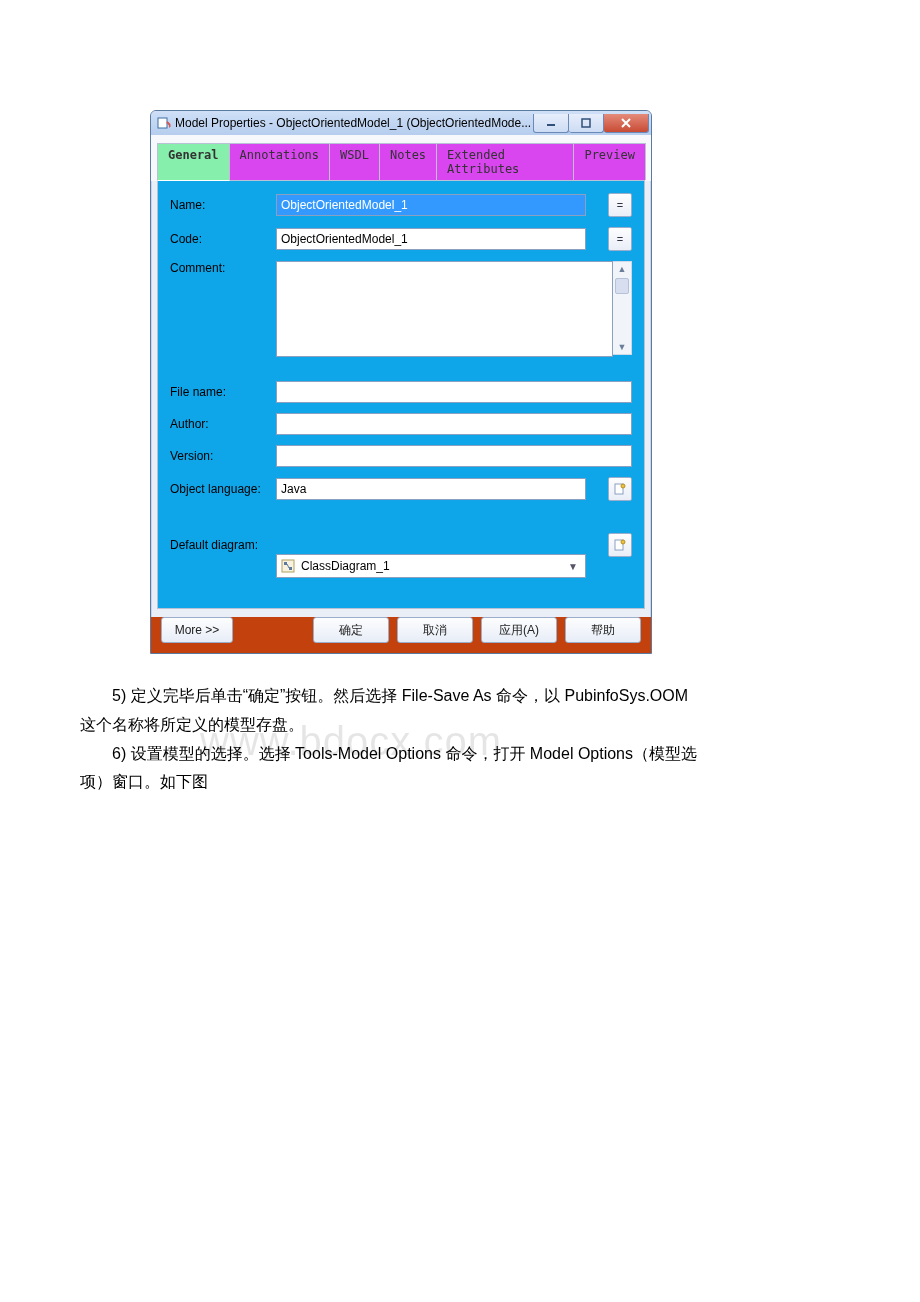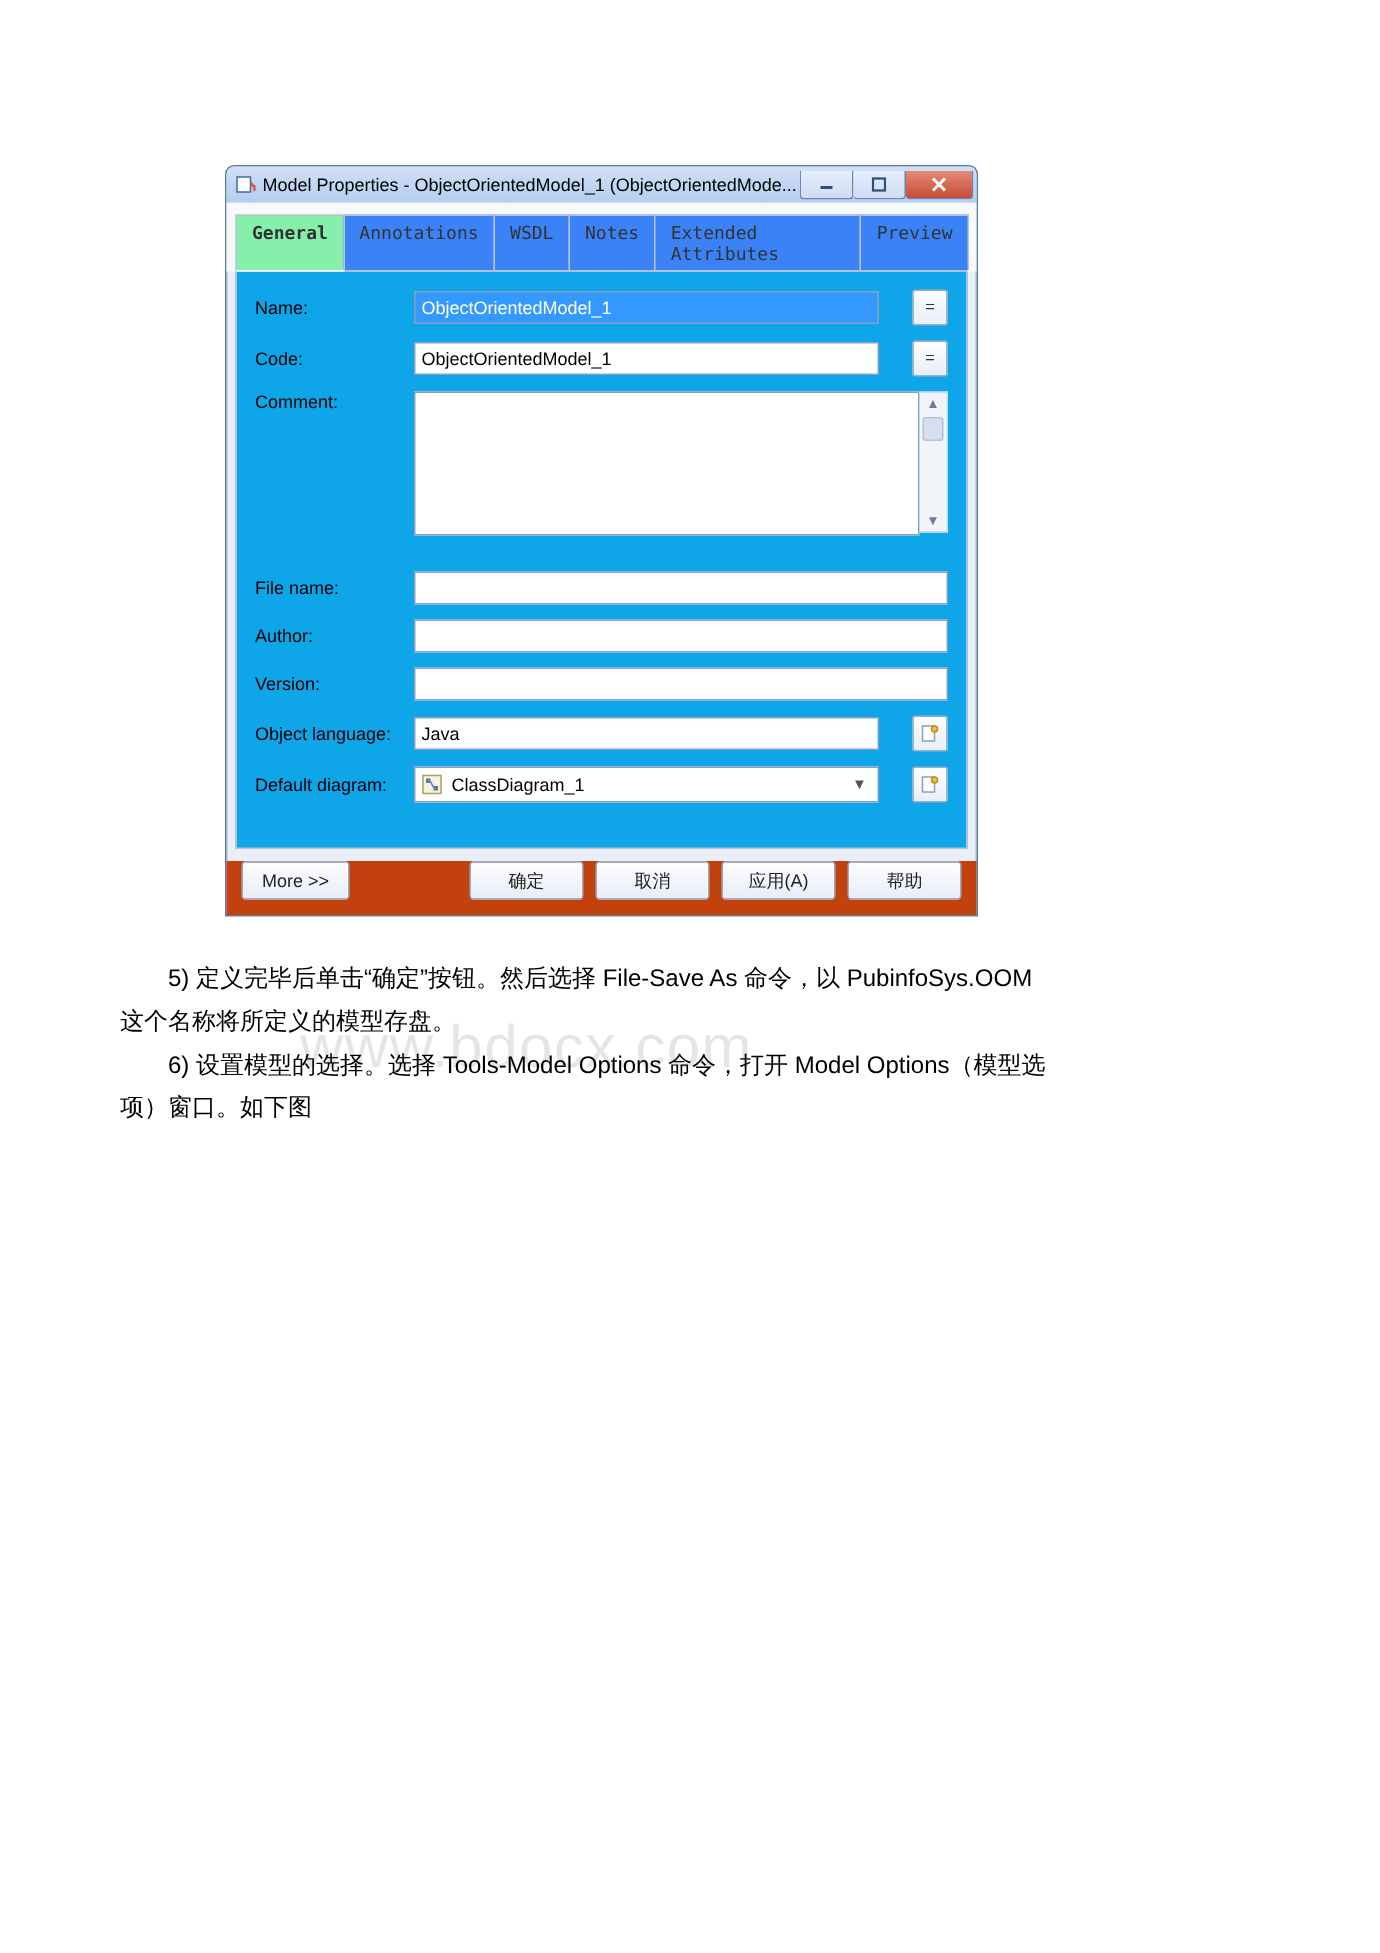--- a/index.html
+++ b/index.html
@@ -83,21 +83,21 @@
     display: flex;
     border-bottom: 1px solid #b8c2d4;
     flex: 1;
   }
   .tab {
     font-family: "SimSun", monospace;
     font-size: 12px;
     padding: 4px 10px;
     border: 1px solid #b8c2d4;
     border-bottom: none;
-    background: #3b82f6;
+    background: #d946ef;
     margin-right: -1px;
     color: #333;
     position: relative;
   }
   .tab.active {
     background: #86efac;
     border-bottom: 1px solid #ffffff;
     margin-bottom: -1px;
     font-weight: bold;
   }
@@ -192,20 +192,21 @@
   }
   .combo {
     flex: 1;
     height: 22px;
     border: 1px solid #8aa0c0;
     background: #fff;
     display: flex;
     align-items: center;
     padding: 0 4px;
     gap: 6px;
+    margin-top: 43px;
   }
   .combo .combo-icon {
     width: 14px; height:14px;
     display:inline-flex;align-items:center;justify-content:center;
   }
   .combo .combo-text { flex:1; font-size:12px;}
   .combo .combo-arrow {
     width:16px;text-align:center;color:#556;font-size:10px;
   }
   .btn-row {

